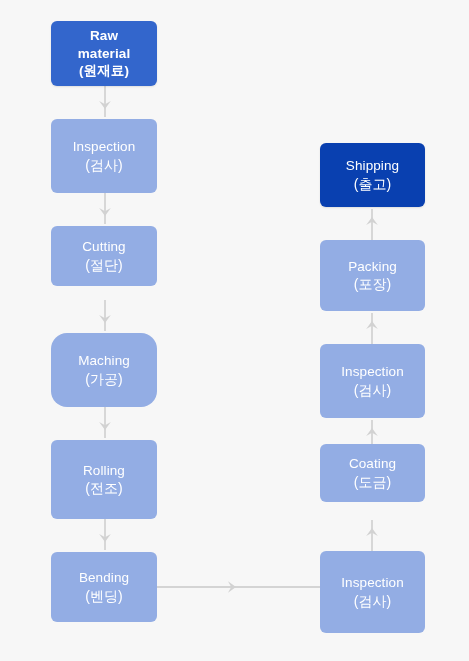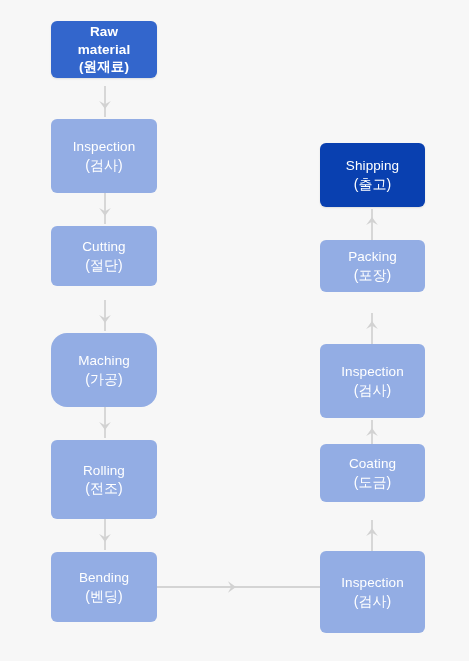--- a/index.html
+++ b/index.html
@@ -141,21 +141,21 @@
     </svg>
   </div>
 
   <div class="conn" style="left:363px; top:207px; width:18px; height:33px;">
     <svg width="18" height="33" viewBox="0 0 18 33">
       <line x1="9" y1="2" x2="9" y2="33"></line>
       <path class="head" d="M3.2 18 L9 10 L14.8 18 L9 14.8 Z"></path>
     </svg>
   </div>
 
-  <div class="node start emph" style="left:51px; top:21px; width:106px; height:57px;">
+  <div class="node start emph" style="left:51px; top:21px; width:106px; height:65px;">
     <span class="line-en">Raw</span>
     <span class="line-en">material</span>
     <span class="line-ko">(원재료)</span>
   </div>
 
   <div class="node step" style="left:51px; top:119px; width:106px; height:74px;">
     <span class="line-en">Inspection</span>
     <span class="line-ko">(검사)</span>
   </div>
 
@@ -187,21 +187,21 @@
   <div class="node step" style="left:320px; top:444px; width:105px; height:58px;">
     <span class="line-en">Coating</span>
     <span class="line-ko">(도금)</span>
   </div>
 
   <div class="node step" style="left:320px; top:344px; width:105px; height:74px;">
     <span class="line-en">Inspection</span>
     <span class="line-ko">(검사)</span>
   </div>
 
-  <div class="node step" style="left:320px; top:240px; width:105px; height:52px;">
+  <div class="node step" style="left:320px; top:240px; width:105px; height:71px;">
     <span class="line-en">Packing</span>
     <span class="line-ko">(포장)</span>
   </div>
 
   <div class="node end" style="left:320px; top:143px; width:105px; height:64px;">
     <span class="line-en">Shipping</span>
     <span class="line-ko">(출고)</span>
   </div>
 
 </div>

